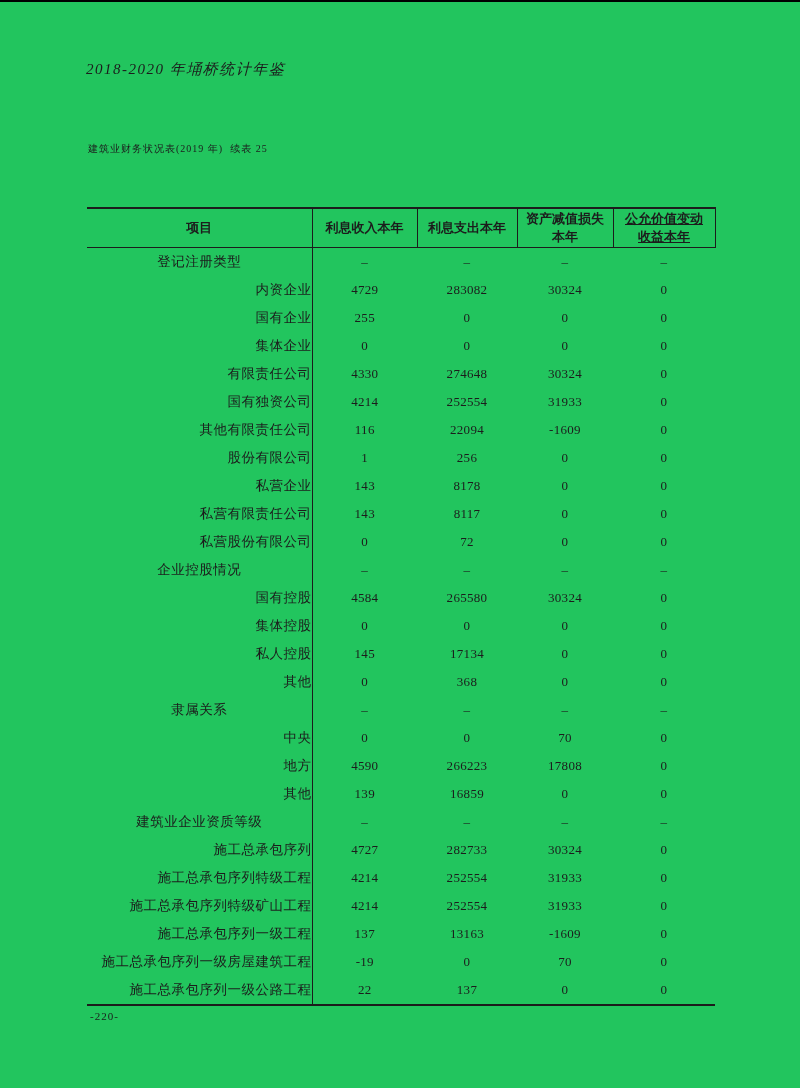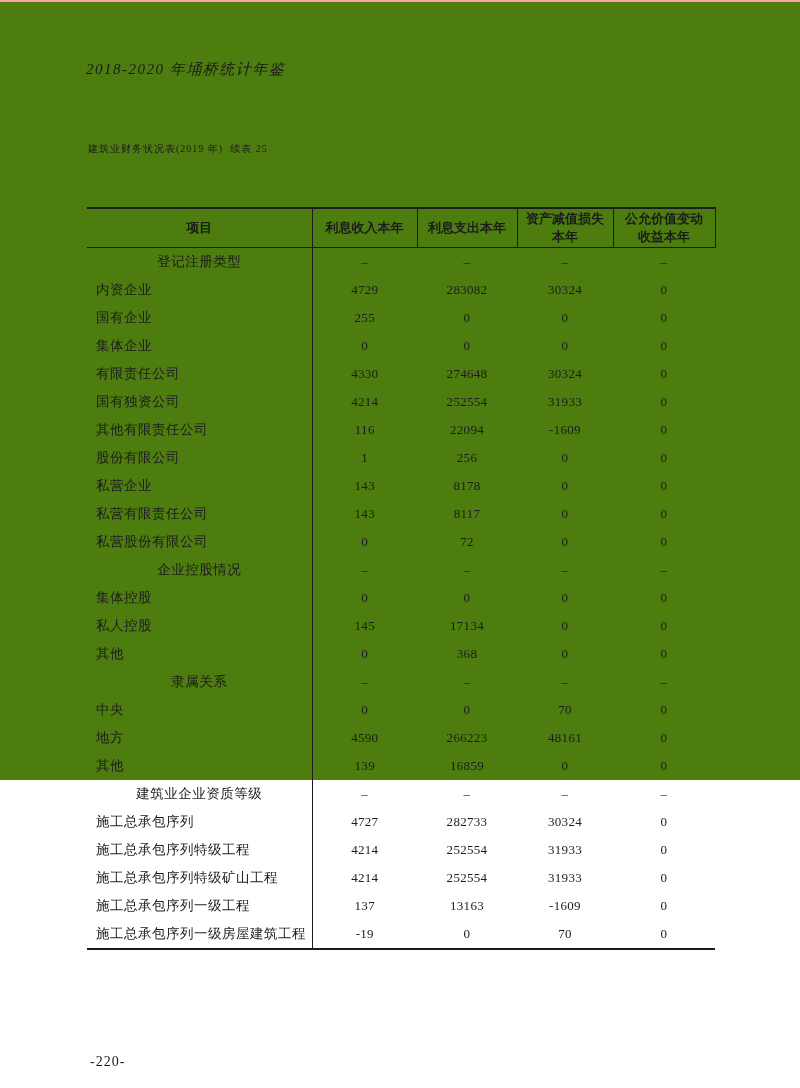--- a/index.html
+++ b/index.html
@@ -10,23 +10,23 @@
   body {
     width: 800px;
     height: 1088px;
     font-family: "Liberation Serif", "DejaVu Serif", serif;
     color: #1c1c1c;
     overflow: hidden;
   }
   .page {
     position: relative;
     width: 800px;
-    height: 780px;
-    background: #4d7c0f;
-    border-top: 2px solid #fca5a5;
+    height: 1088px;
+    background: #22c55e;
+    border-top: 2px solid #000000;
     box-sizing: border-box;
   }
   .running-header {
     position: absolute;
     left: 86px;
     top: 58px;
     font-size: 15px;
     font-style: italic;
     letter-spacing: 1.5px;
     white-space: nowrap;
@@ -57,29 +57,30 @@
     line-height: 1.35;
     white-space: pre-line;
     border-top: 2.5px solid #1c1c1c;
     border-bottom: 1.8px solid #1c1c1c;
   }
   table.stat-table thead th + th {
     border-left: 1.2px solid #1c1c1c;
   }
   table.stat-table thead th:last-child {
     border-right: 1.2px solid #1c1c1c;
+    text-decoration: underline;
   }
   table.stat-table tbody td {
     height: 28px;
     padding: 0;
     font-size: 13px;
     vertical-align: middle;
   }
   table.stat-table tbody td.label {
-    text-align: left;
+    text-align: right;
     padding-left: 9px;
     font-size: 13.5px;
     letter-spacing: 0.5px;
     border-right: 1.2px solid #1c1c1c;
     white-space: nowrap;
   }
   table.stat-table tbody tr.section td.label {
     text-align: center;
     padding-left: 0;
     font-weight: normal;
@@ -88,23 +89,22 @@
     text-align: center;
     letter-spacing: 0.3px;
   }
   table.stat-table tbody tr:last-child td {
     border-bottom: 2.2px solid #1c1c1c;
   }
   .page-number {
     position: absolute;
     left: 90px;
     top: 1008px;
-    font-size: 14px;
+    font-size: 11px;
     letter-spacing: 1px;
-    margin-top: 44px;
   }
 </style>
 </head>
 <body>
 
 <div class="page">
 
   <div class="running-header">2018-2020 年埇桥统计年鉴</div>
 
   <div class="table-title">建筑业财务状况表(2019 年)  续表 25</div>
@@ -207,20 +207,27 @@
           <td class="num">0</td>
         </tr>
         <tr class="section">
           <td class="label">企业控股情况</td>
           <td class="num">–</td>
           <td class="num">–</td>
           <td class="num">–</td>
           <td class="num">–</td>
         </tr>
         <tr class="data">
+          <td class="label">国有控股</td>
+          <td class="num">4584</td>
+          <td class="num">265580</td>
+          <td class="num">30324</td>
+          <td class="num">0</td>
+        </tr>
+        <tr class="data">
           <td class="label">集体控股</td>
           <td class="num">0</td>
           <td class="num">0</td>
           <td class="num">0</td>
           <td class="num">0</td>
         </tr>
         <tr class="data">
           <td class="label">私人控股</td>
           <td class="num">145</td>
           <td class="num">17134</td>
@@ -245,21 +252,21 @@
           <td class="label">中央</td>
           <td class="num">0</td>
           <td class="num">0</td>
           <td class="num">70</td>
           <td class="num">0</td>
         </tr>
         <tr class="data">
           <td class="label">地方</td>
           <td class="num">4590</td>
           <td class="num">266223</td>
-          <td class="num">48161</td>
+          <td class="num">17808</td>
           <td class="num">0</td>
         </tr>
         <tr class="data">
           <td class="label">其他</td>
           <td class="num">139</td>
           <td class="num">16859</td>
           <td class="num">0</td>
           <td class="num">0</td>
         </tr>
         <tr class="section">
@@ -297,18 +304,25 @@
           <td class="num">-1609</td>
           <td class="num">0</td>
         </tr>
         <tr class="data">
           <td class="label">施工总承包序列一级房屋建筑工程</td>
           <td class="num">-19</td>
           <td class="num">0</td>
           <td class="num">70</td>
           <td class="num">0</td>
         </tr>
+        <tr class="data">
+          <td class="label">施工总承包序列一级公路工程</td>
+          <td class="num">22</td>
+          <td class="num">137</td>
+          <td class="num">0</td>
+          <td class="num">0</td>
+        </tr>
       </tbody>
   </table>
 
   <div class="page-number">-220-</div>
 
 </div>
 
 </body></html>

